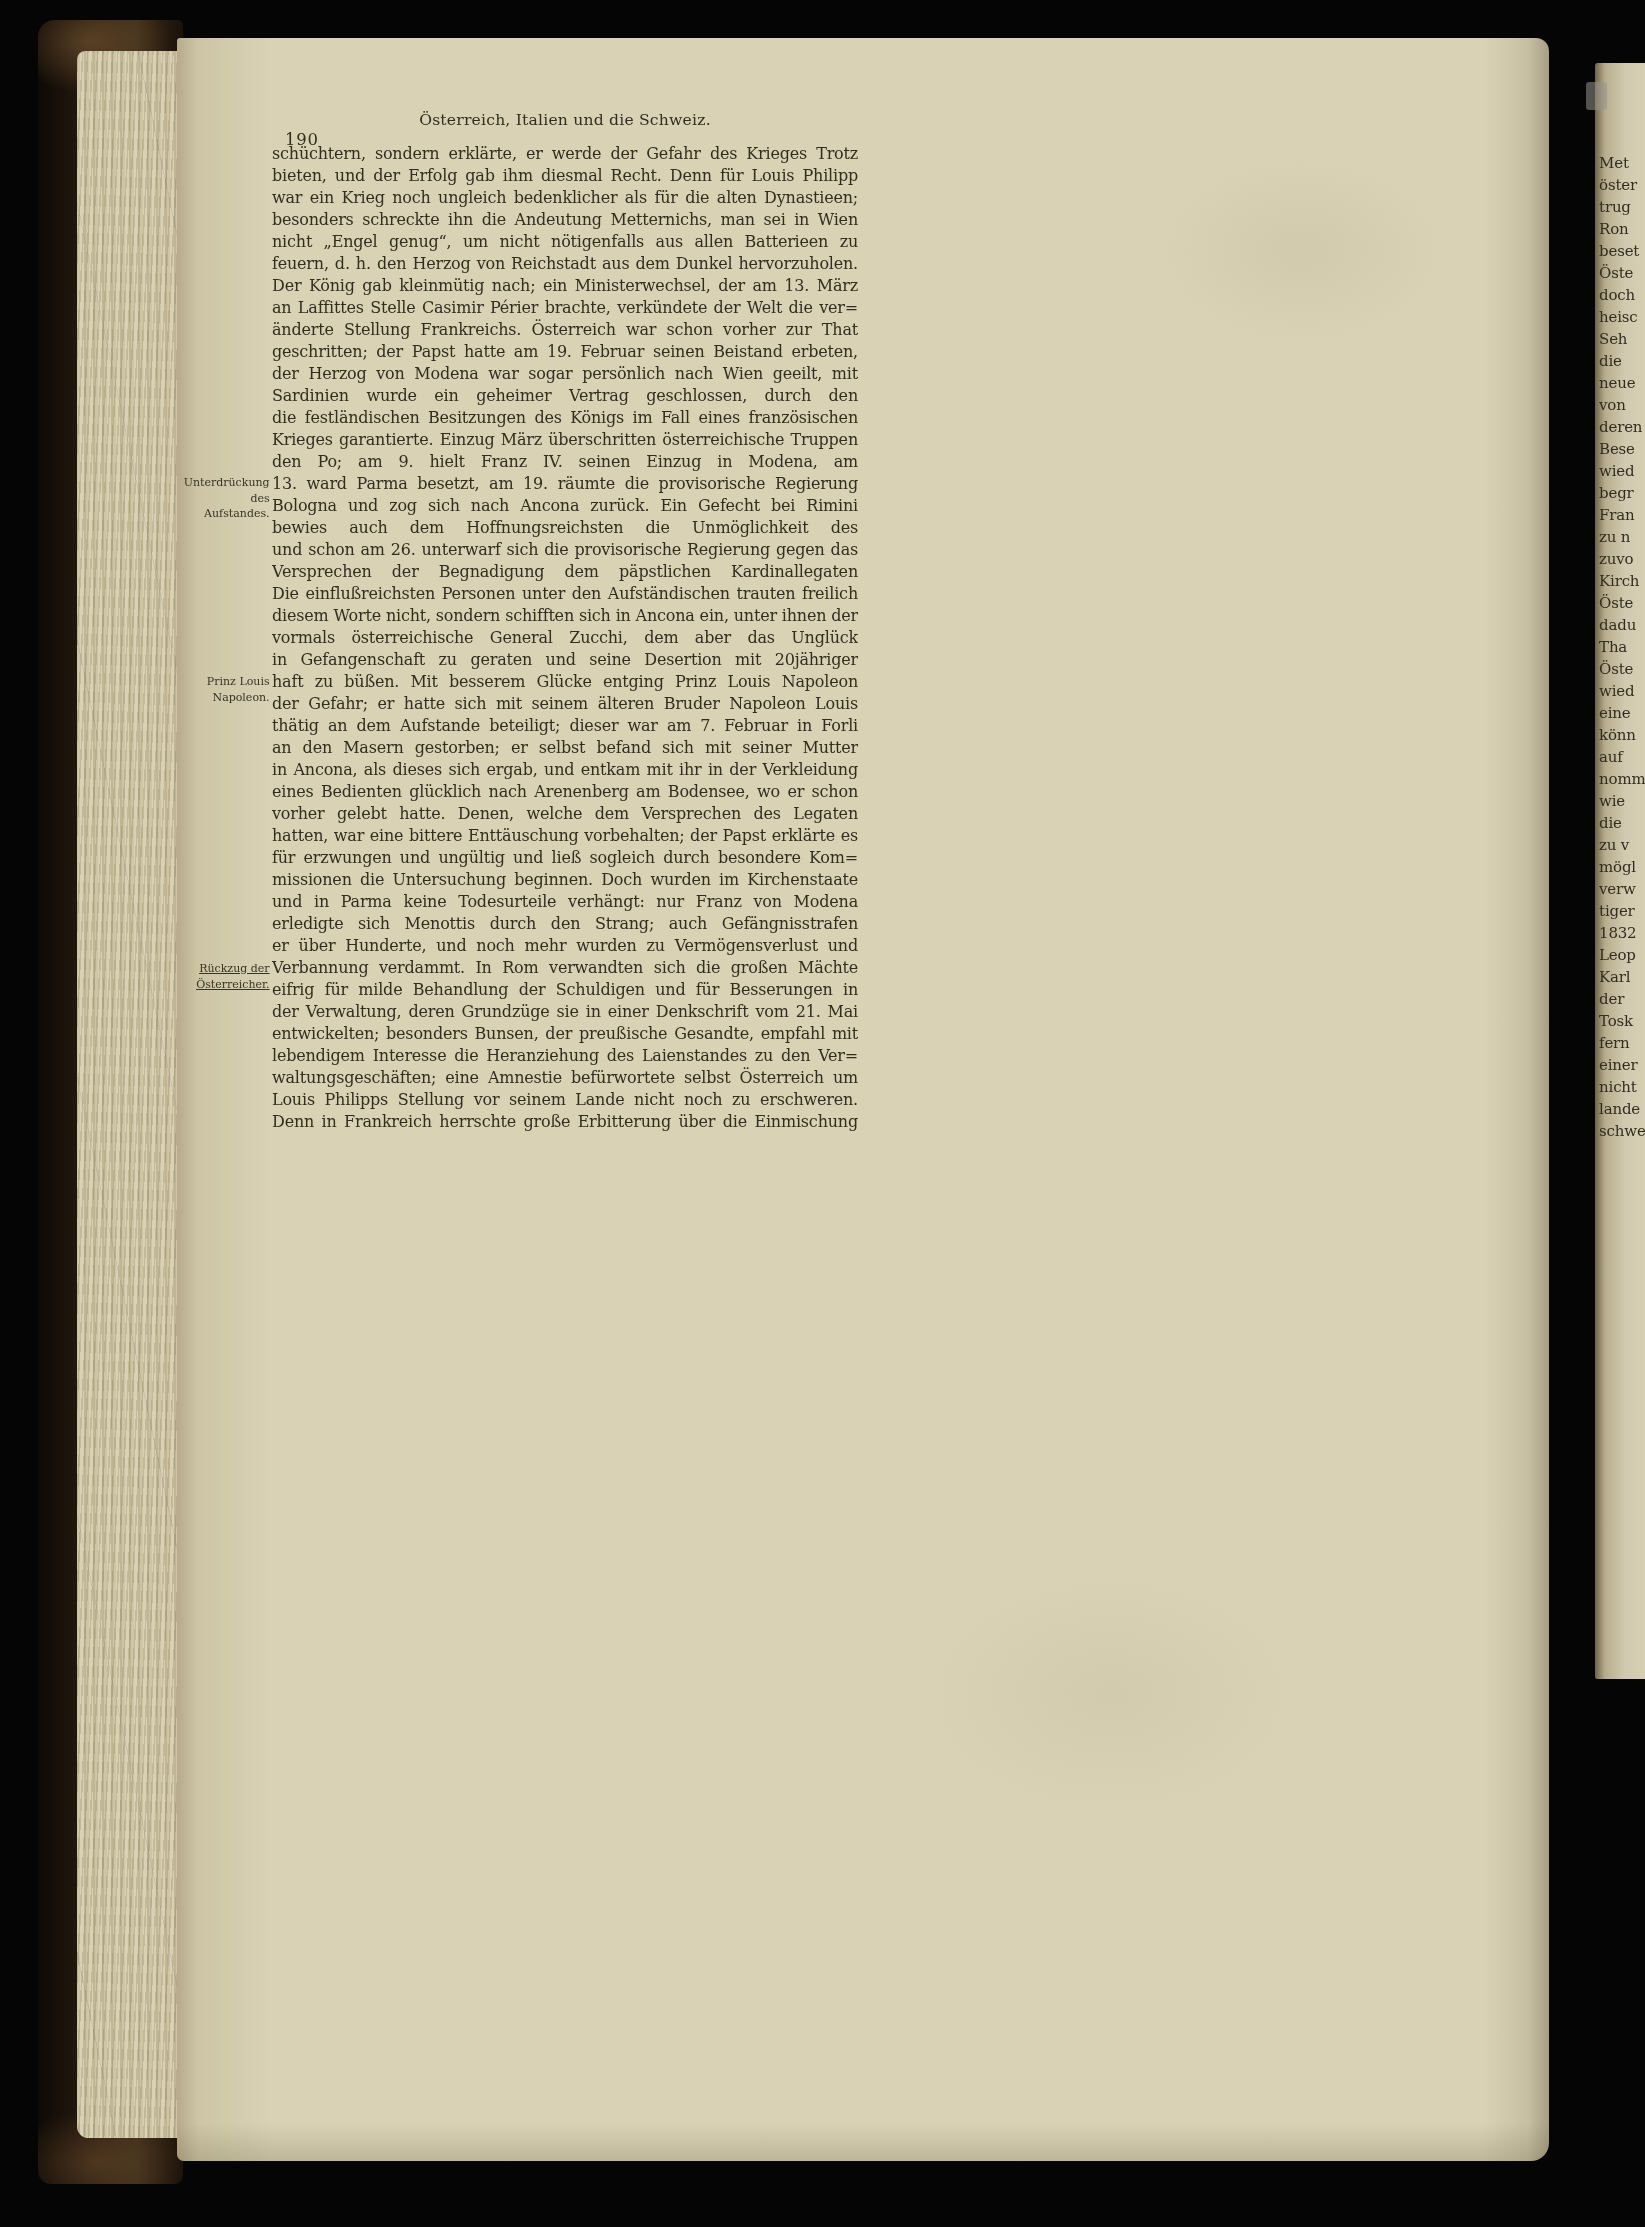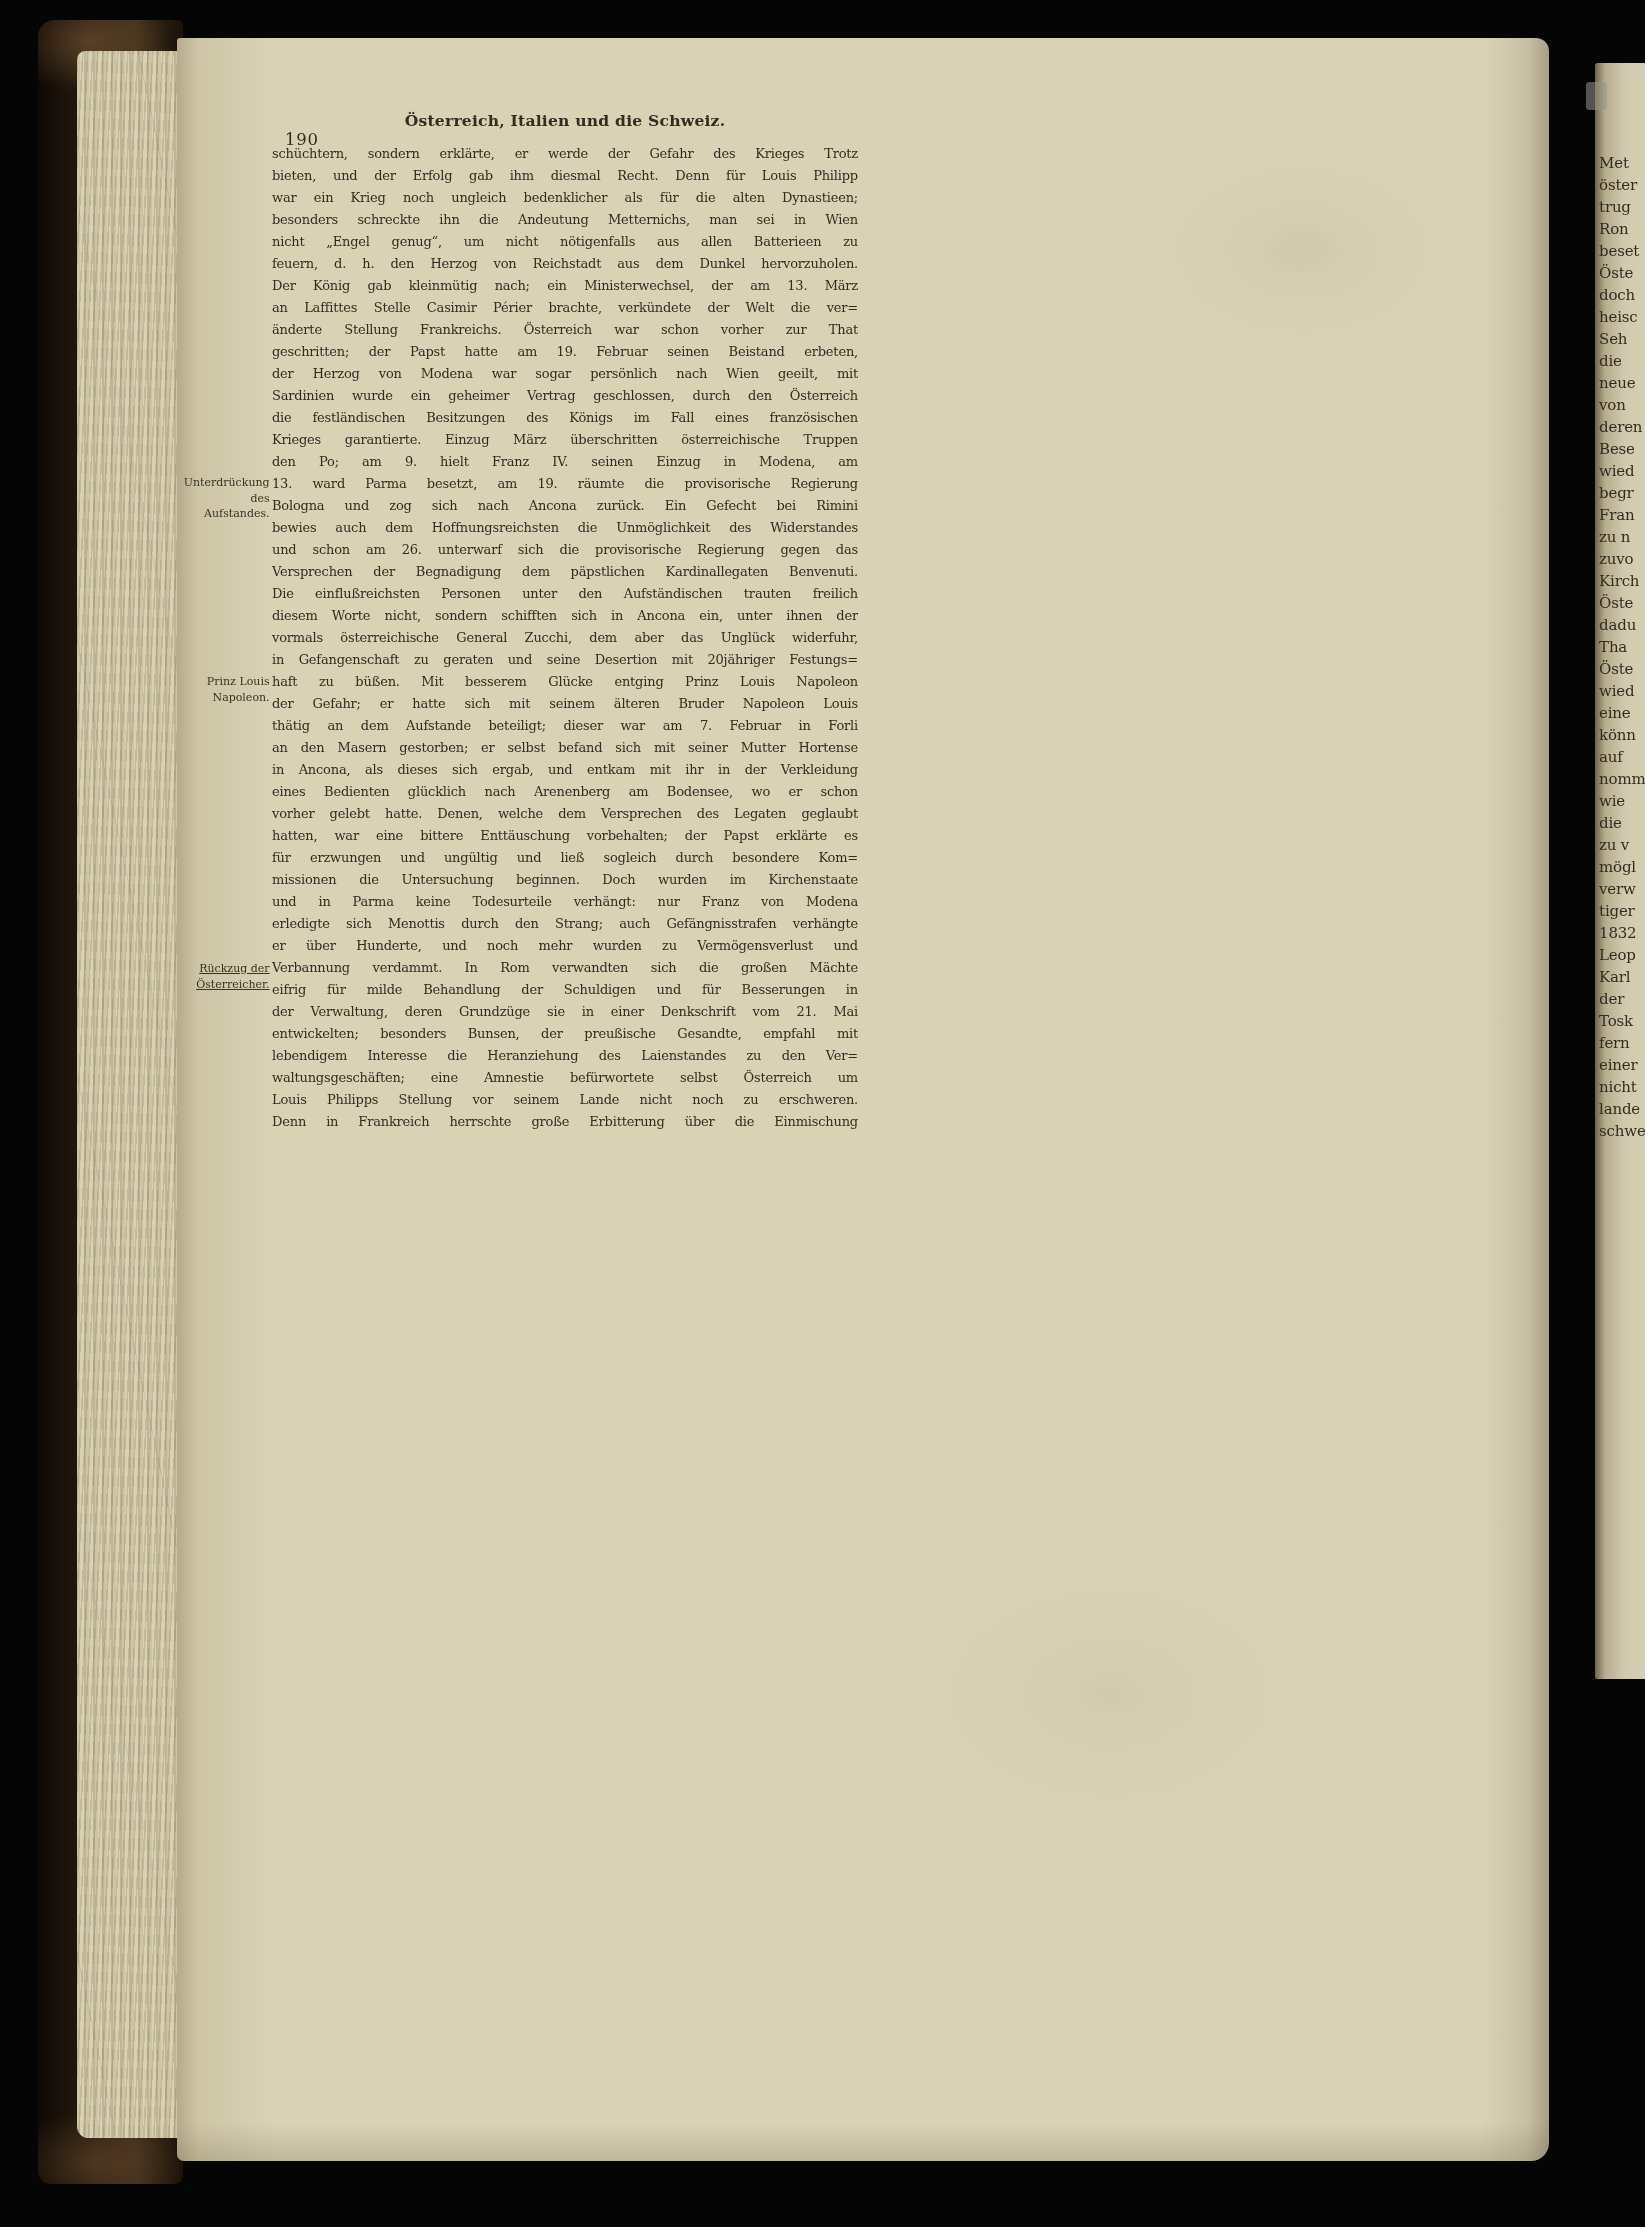--- a/index.html
+++ b/index.html
@@ -63,30 +63,30 @@
   .page-head {
     position:absolute; top:72px; left:95px; width:586px; height:25px;
     color:#332d20;
   }
   .page-num {
     position:absolute; left:13px; top:0;
     font-size:16.5px; letter-spacing:0.8px;margin-top:20px;
   }
   .page-title {
     position:absolute; left:0; right:0; top:0.8px;
-    text-align:center; font-size:15.6px; letter-spacing:0.2px;font-weight:bold;
+    text-align:center; font-size:15.6px; letter-spacing:0.2px;
   }
 
   .body-lines {
     position:absolute; top:105px; left:95px; width:586px;
     color:#332d20;
   }
   .bodyline {
     height:22px; line-height:22px; overflow:hidden;
-    font-size:13px; letter-spacing:-0.2px;
+    font-size:16px; letter-spacing:-0.2px;
     text-align:justify; text-align-last:justify;
     white-space:normal;
   }
   .bodyline::after { content:""; display:inline-block; width:100%; }
 
   .margin-notes { position:absolute; inset:0; }
   .margin-note {
     position:absolute; left:6.6px; width:86px;
     font-size:11px; line-height:15.6px; color:#3a3425;
     text-align:right; white-space:pre-line;

